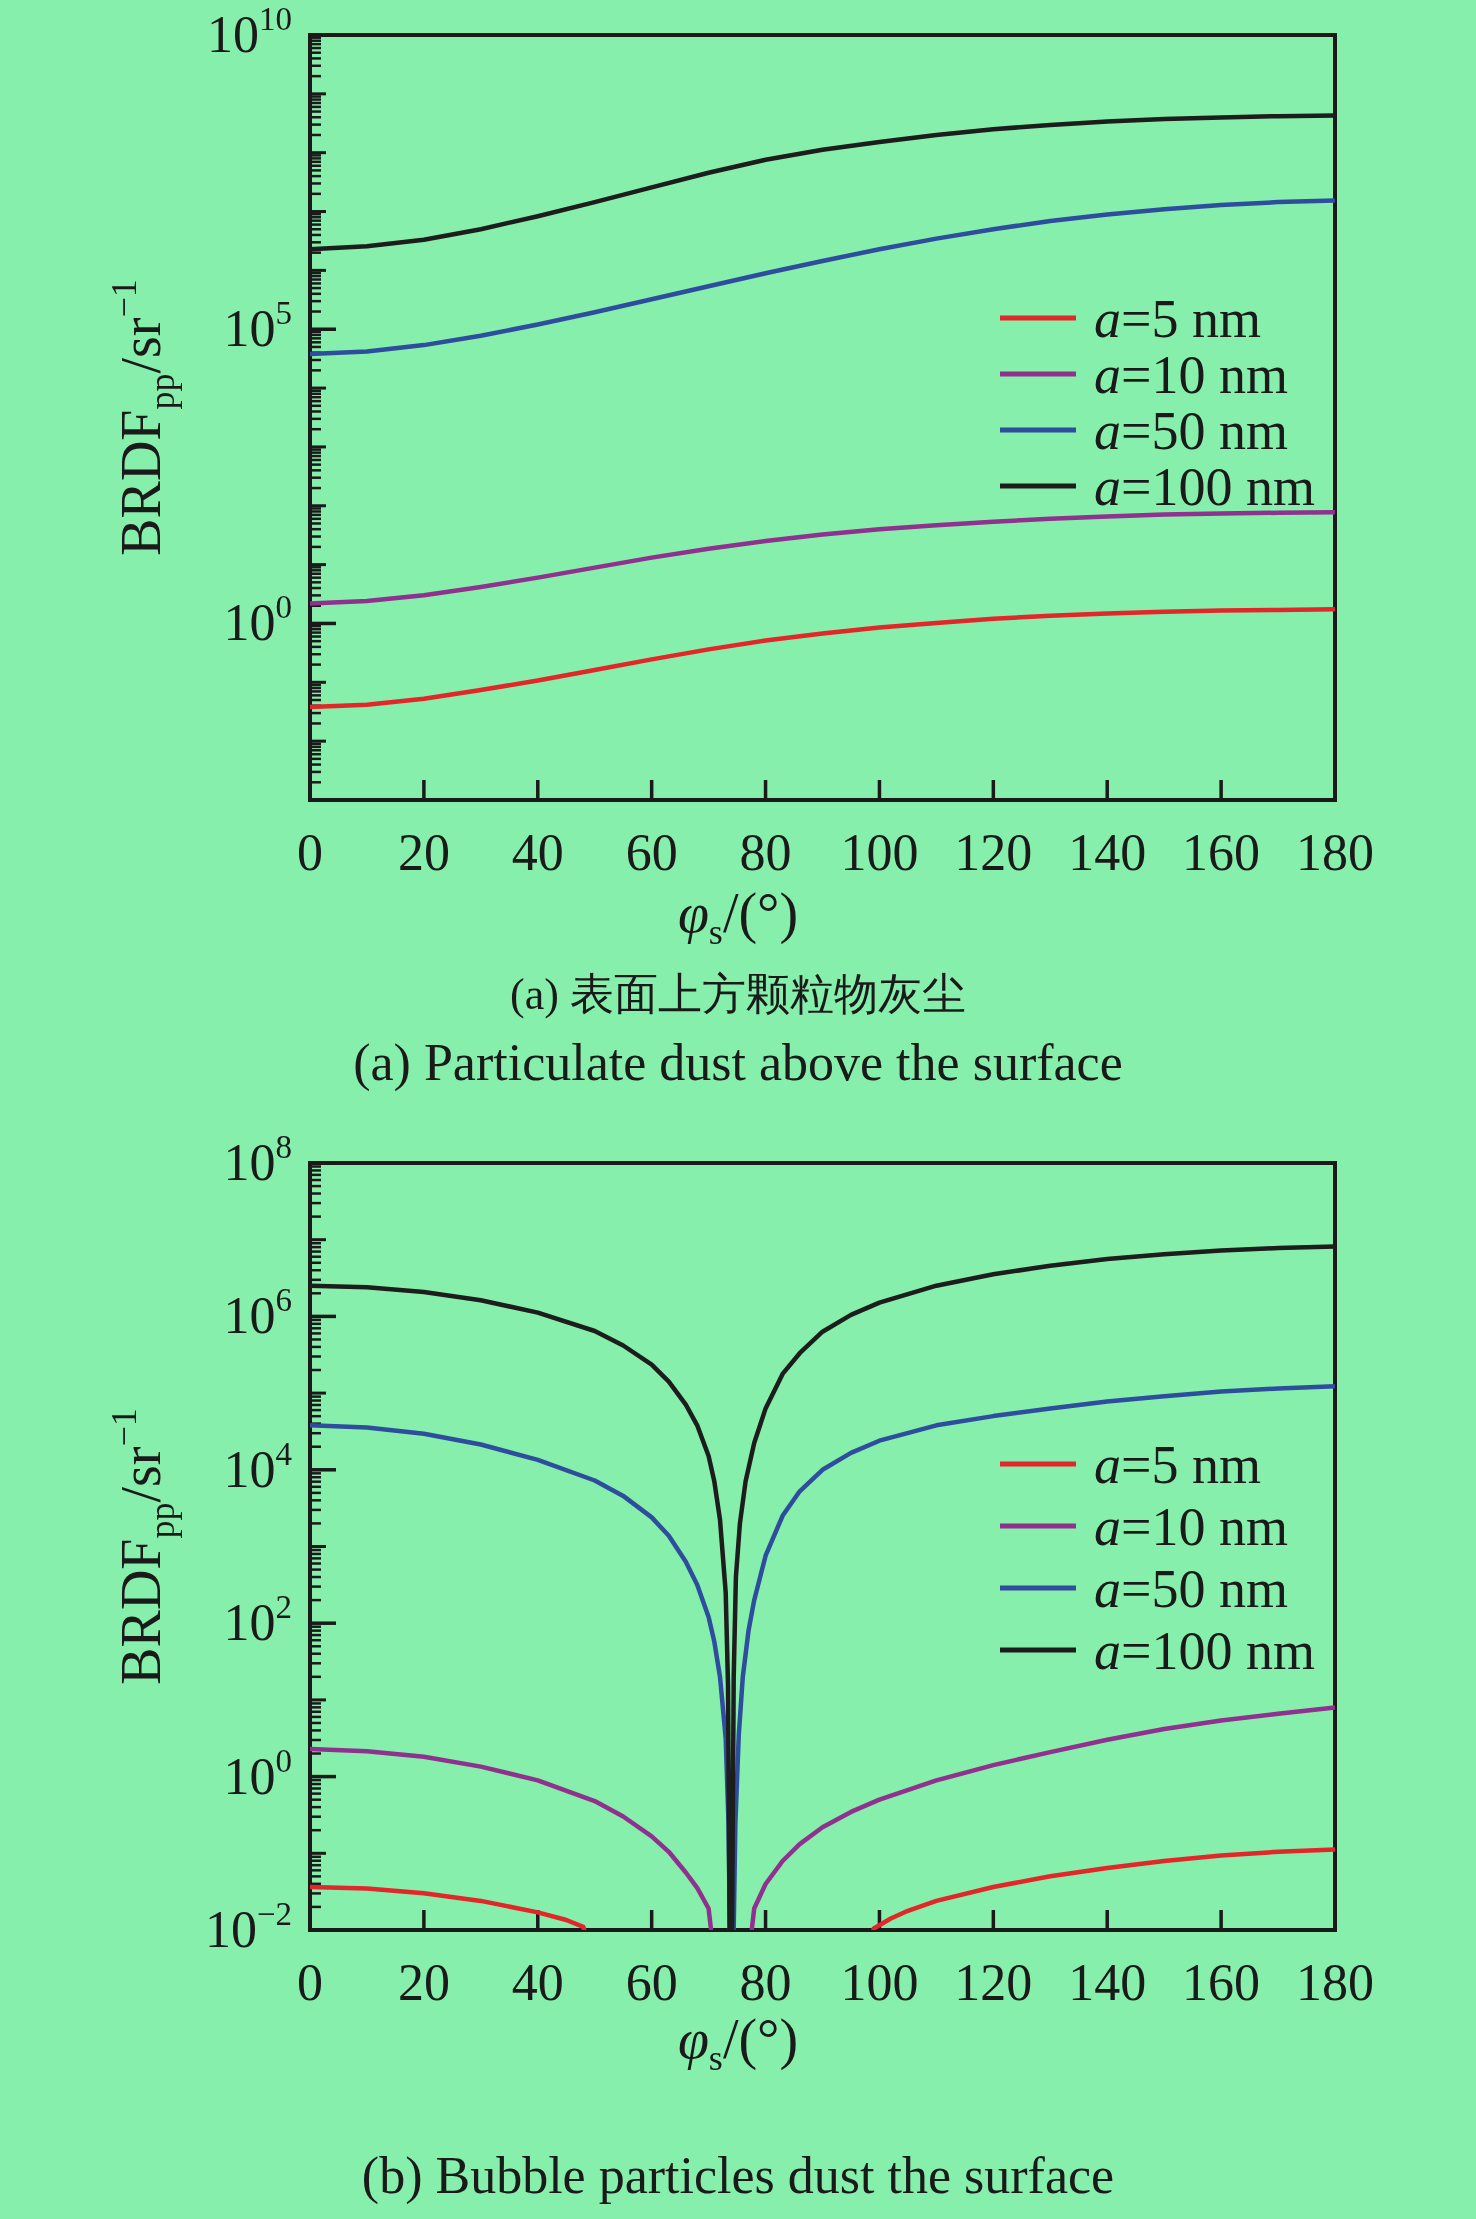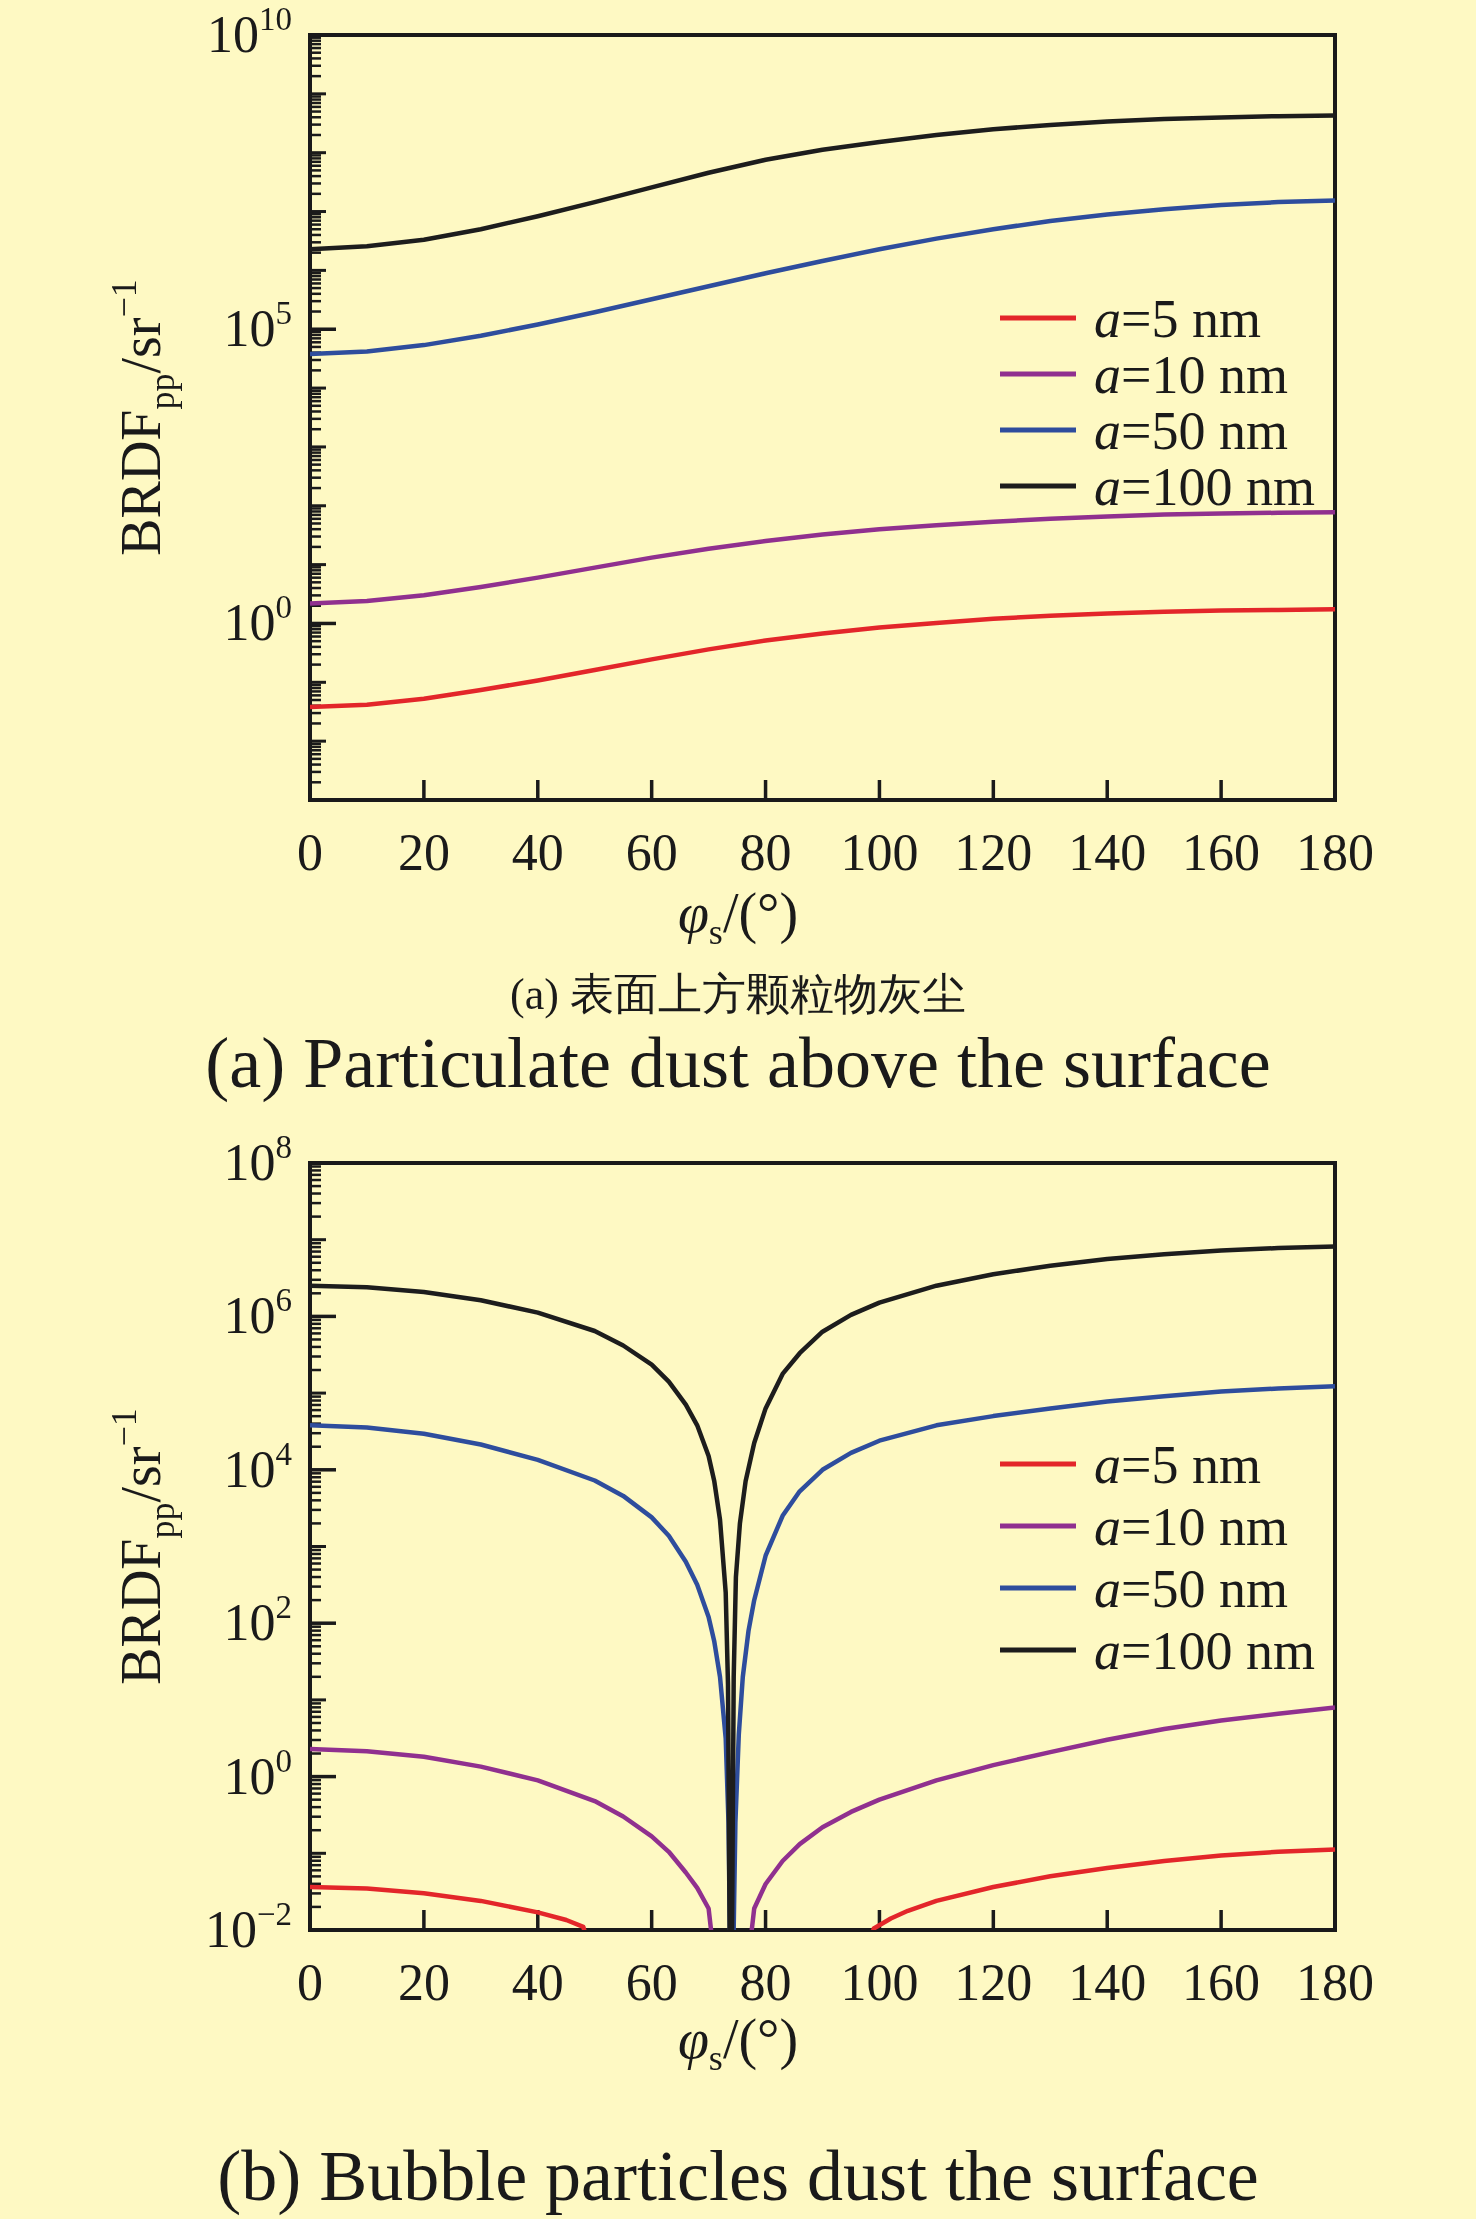--- a/index.html
+++ b/index.html
@@ -1,23 +1,23 @@
 <!DOCTYPE html>
 <html><head>
 <meta charset="utf-8">
 <style>
   html,body{margin:0;padding:0;background:#ffffff;}
-  .fig{position:relative;width:1476px;height:2219px;background:#fef9c3;overflow:hidden;
+  .fig{position:relative;width:1476px;height:2219px;background:#86efac;overflow:hidden;
        font-family:"Liberation Serif","DejaVu Serif",serif;color:#1a1a1a;}
   .fig svg{position:absolute;left:0;display:block;}
   #chart-a{top:0;}
   #chart-b{top:1100px;}
   .cap{position:absolute;left:0;width:1476px;text-align:center;color:#1a1a1a;white-space:nowrap;}
   .cap-zh{font-size:44px;line-height:64px;}
-  .cap-en{font-size:72px;line-height:58px;}
+  .cap-en{font-size:52px;line-height:58px;}
   #cap-a-zh{top:963px;}
   #cap-a-en{top:1034px;}
   #cap-b-zh{top:2076px;}
   #cap-b-en{top:2147px;}
 </style>
 </head>
 <body>
 
 <div class="fig">
   <svg id="chart-a" width="1476" height="950" viewBox="0 0 1476 950">

